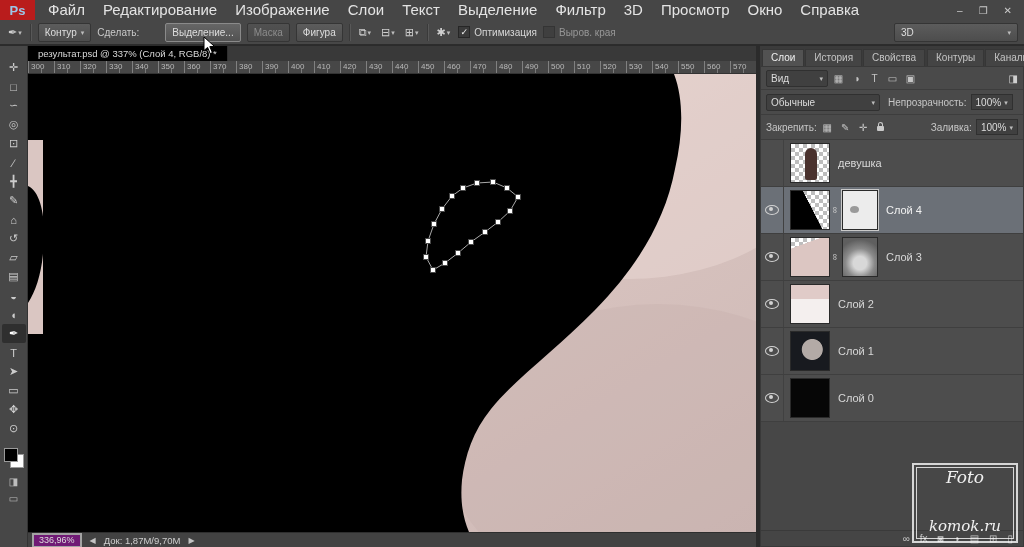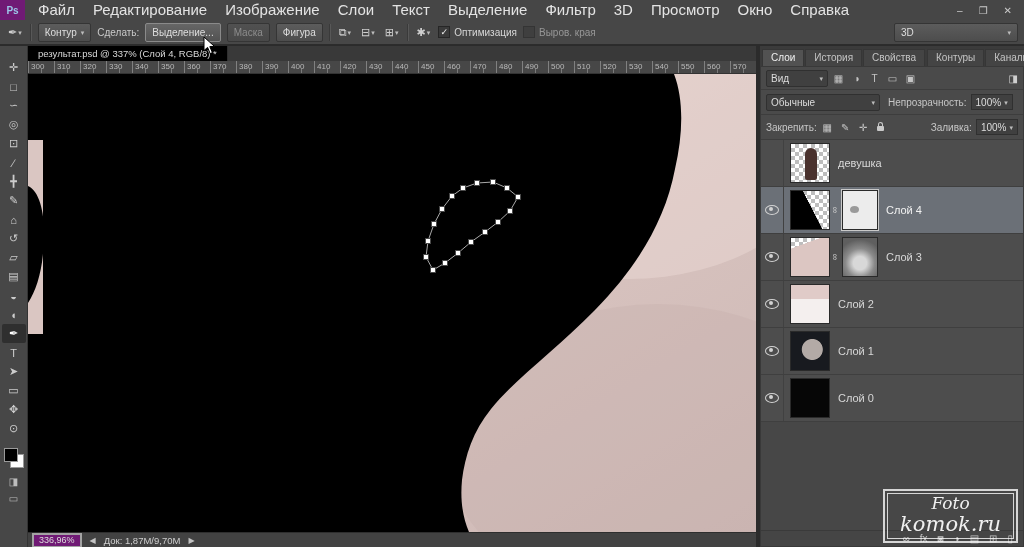--- a/index.html
+++ b/index.html
@@ -2,29 +2,29 @@
 <html><head>
 <meta charset="utf-8">
 <style>
   html,body{margin:0;padding:0;}
   body{
     width:1024px;height:547px;background:#2b2b2b;overflow:hidden;position:relative;
     font-family:"Liberation Sans",sans-serif;-webkit-user-select:none;user-select:none;
   }
   
   .menubar{position:absolute;top:0;left:0;right:0;height:20px;background:#464646;border-bottom:1px solid #2e2e2e;display:flex;align-items:center;z-index:5;}
-  .ps-logo{width:25px;height:20px;background:#701a75;color:#9cc6e8;font-weight:bold;font-size:10px;display:flex;align-items:center;justify-content:center;}
+  .ps-logo{width:35px;height:20px;background:#b91c1c;color:#9cc6e8;font-weight:bold;font-size:13px;display:flex;align-items:center;justify-content:center;}
   .menus{display:flex;align-items:center;margin-left:4px;}
   .menu-item{padding:0 9px;font-size:15px;color:#e3e3e3;line-height:20px;cursor:default;}
   .win-controls{margin-left:auto;display:flex;gap:16px;padding-right:12px;color:#c9c9c9;font-size:10px;}
   .win-controls span{cursor:default;}
   
   .optionsbar{position:absolute;top:20px;left:0;right:0;height:25px;background:#474747;border-bottom:1px solid #2c2c2c;display:flex;align-items:center;gap:6px;padding:0 6px;font-size:10px;color:#d6d6d6;z-index:5;box-sizing:border-box;}
   .dd,.btn{display:inline-flex;align-items:center;gap:4px;background:linear-gradient(#5c5c5c,#4d4d4d);border:1px solid #353535;border-radius:2px;padding:1px 6px;height:15px;color:#dedede;}
-  .btn.primary{border-color:#8a8a8a;background:linear-gradient(#666,#525252);}
+  .btn.primary{border-color:#8a8a8a;background:linear-gradient(#666,#525252);margin-left:20px;}
   .btn.disabled{color:#8d8d8d;background:linear-gradient(#515151,#484848);}
   .chev{font-size:7px;color:#bcbcbc;line-height:1;}
   .sep{width:1px;height:17px;background:#3a3a3a;border-right:1px solid #585858;}
   .opt-label{color:#c9c9c9;}
   .icon-btn{display:inline-flex;align-items:center;gap:1px;color:#cfcfcf;font-size:11px;padding:0 2px;}
   .cb-group{display:inline-flex;align-items:center;gap:4px;}
   .cb{width:10px;height:10px;background:#3a3a3a;border:1px solid #262626;display:inline-flex;align-items:center;justify-content:center;font-size:9px;color:#efefef;line-height:1;}
   .dim{opacity:.55;}
   .workspace-dd{margin-left:auto;width:110px;justify-content:space-between;}
   
@@ -88,21 +88,21 @@
   .mask-grad{background:radial-gradient(circle at 50% 66%,#d8d8d8 0 22%,#8a8a8a 48%,#5f5f5f 78%);}
   .link-icon{display:inline-block;transform:rotate(90deg);font-size:9px;color:#d6d6d6;width:10px;text-align:center;flex:0 0 10px;}
   .layer-name{margin-left:8px;font-size:11px;color:#d8d8d8;white-space:nowrap;}
   .selected .layer-name{color:#f2f2f2;}
   .panel-footer{flex:0 0 15px;height:15px;border-top:1px solid #3a3a3a;background:#454545;display:flex;align-items:center;justify-content:flex-end;gap:10px;padding:0 10px;font-size:10px;color:#c2c2c2;}
   .panel-footer span{line-height:1;}
   
   .watermark{position:absolute;right:6px;bottom:4px;border:2px solid rgba(255,255,255,.78);padding:2px;z-index:9;}
   .watermark-inner{border:1px solid rgba(255,255,255,.78);padding:1px 12px 3px;text-align:center;color:rgba(255,255,255,.92);font-family:"DejaVu Serif",serif;font-style:italic;line-height:1.05;}
   .wm1{font-size:17px;}
-  .wm2{font-size:21px;}
+  .wm2{font-size:15px;margin-top:32px;}
   
   .cursor{position:absolute;left:203px;top:36px;z-index:50;pointer-events:none;}
 </style>
 </head>
 <body>
 
 <header class="menubar">
   <div class="ps-logo">Ps</div>
   <nav class="menus" id="menus">
       <span class="menu-item">Файл</span>

